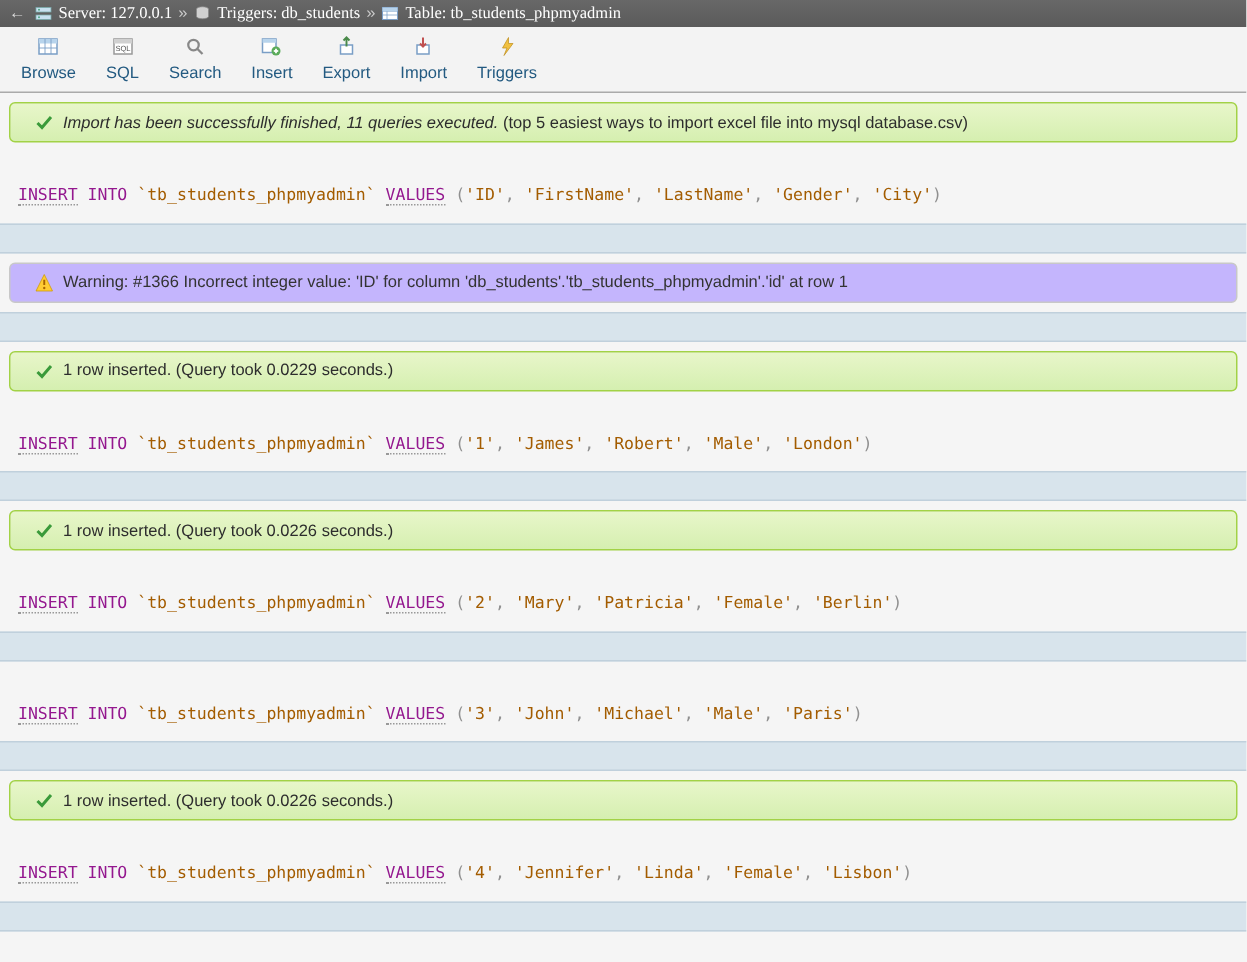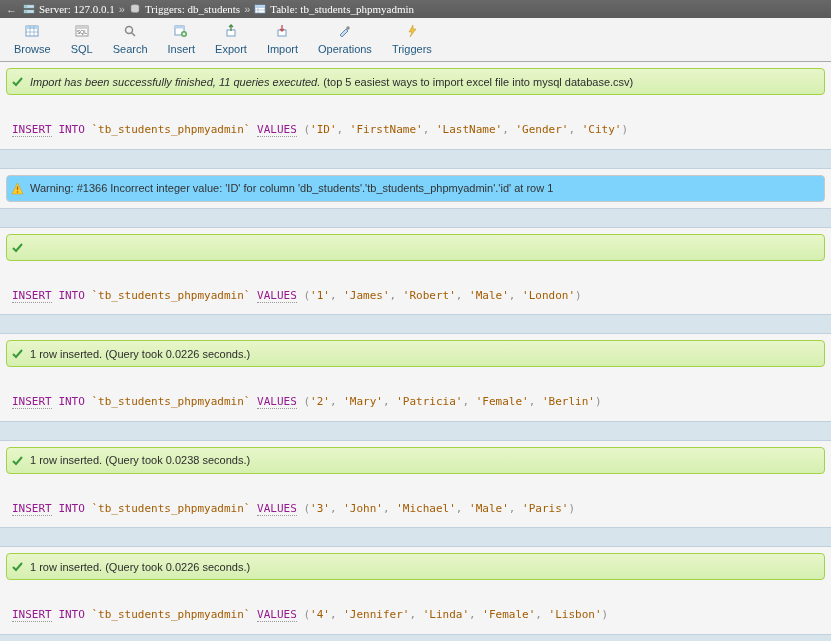--- a/index.html
+++ b/index.html
@@ -42,33 +42,33 @@
   flex-direction: column;
 }
 .tab-icon { display: inline-flex; }
 
 .content { padding: 0; }
 
 .msg-box {
   margin: 6px 6px;
   border: 1px solid;
   border-radius: 4px;
-  padding: 6px 4px;
+  padding: 6px 16px;
   display: flex;
   align-items: center;
   gap: 6px;
   font-size: 11px;
 }
 .msg-success {
   background: linear-gradient(to bottom, #e8f6ca, #d5efb0);
   border-color: #a2d246;
   color: #2d2d2d;
 }
 .msg-warning {
-  background: #7dd3fc;
+  background: #c4b5fd;
   border-color: #c8c8c8;
   color: #333;
 }
 .msg-box .ic { flex-shrink: 0; }
 
 .import-msg em { font-style: italic; }
 
 .sql-block {
   font-family: Consolas, monospace;
   font-size: 11px;
@@ -184,29 +184,20 @@
         <svg width="14" height="14" viewBox="0 0 14 14">
           <rect x="3" y="6" width="8" height="6" fill="#fff" stroke="#7a9ec6"></rect>
           <path d="M7 1 v6 M5 5 l2 2 2-2" stroke="#c05050" stroke-width="1.3" fill="none"></path>
         </svg>
       </span>
       <span>Import</span>
     </div>
     <div class="tab">
       <span class="tab-icon">
         <svg width="14" height="14" viewBox="0 0 14 14">
-          <path d="M2 11 l6-6 2 2 -6 6 z" fill="#c8dcec" stroke="#6a8ab0"></path>
-          <circle cx="10" cy="4" r="1.7" fill="#888"></circle>
-        </svg>
-      </span>
-      <span>Operations</span>
-    </div>
-    <div class="tab">
-      <span class="tab-icon">
-        <svg width="14" height="14" viewBox="0 0 14 14">
           <path d="M8 1 L4 8 h3 l-2 5 6-8 h-3 z" fill="#f0c040" stroke="#c09020" stroke-width="0.5"></path>
         </svg>
       </span>
       <span>Triggers</span>
     </div>
   </div>
 
 <div class="content" id="content-area">
     <div class="msg-box msg-success import-msg">
       <span class="ic">
@@ -228,41 +219,34 @@
       </span>
       <span>Warning: #1366 Incorrect integer value: 'ID' for column 'db_students'.'tb_students_phpmyadmin'.'id' at row 1</span>
     </div>
     <div class="gap"></div>
     <div class="msg-box msg-success">
       <span class="ic">
         <svg width="13" height="13" viewBox="0 0 13 13">
           <path d="M2 7 l3 3 6-7" stroke="#3a9a3a" stroke-width="2" fill="none"></path>
         </svg>
       </span>
+      <span>1 row inserted. (Query took 0.0229 seconds.)</span>
     </div>
     <div class="sql-block"><span class="kw-insert">INSERT</span> <span class="kw-into">INTO</span> <span class="tbl-name">`tb_students_phpmyadmin`</span> <span class="kw-values">VALUES</span> <span class="paren">(</span><span class="val-str">'1'</span><span class="comma">, </span><span class="val-str">'James'</span><span class="comma">, </span><span class="val-str">'Robert'</span><span class="comma">, </span><span class="val-str">'Male'</span><span class="comma">, </span><span class="val-str">'London'</span><span class="paren">)</span></div>
     <div class="gap"></div>
     <div class="msg-box msg-success">
       <span class="ic">
         <svg width="13" height="13" viewBox="0 0 13 13">
           <path d="M2 7 l3 3 6-7" stroke="#3a9a3a" stroke-width="2" fill="none"></path>
         </svg>
       </span>
       <span>1 row inserted. (Query took 0.0226 seconds.)</span>
     </div>
     <div class="sql-block"><span class="kw-insert">INSERT</span> <span class="kw-into">INTO</span> <span class="tbl-name">`tb_students_phpmyadmin`</span> <span class="kw-values">VALUES</span> <span class="paren">(</span><span class="val-str">'2'</span><span class="comma">, </span><span class="val-str">'Mary'</span><span class="comma">, </span><span class="val-str">'Patricia'</span><span class="comma">, </span><span class="val-str">'Female'</span><span class="comma">, </span><span class="val-str">'Berlin'</span><span class="paren">)</span></div>
     <div class="gap"></div>
-    <div class="msg-box msg-success">
-      <span class="ic">
-        <svg width="13" height="13" viewBox="0 0 13 13">
-          <path d="M2 7 l3 3 6-7" stroke="#3a9a3a" stroke-width="2" fill="none"></path>
-        </svg>
-      </span>
-      <span>1 row inserted. (Query took 0.0238 seconds.)</span>
-    </div>
     <div class="sql-block"><span class="kw-insert">INSERT</span> <span class="kw-into">INTO</span> <span class="tbl-name">`tb_students_phpmyadmin`</span> <span class="kw-values">VALUES</span> <span class="paren">(</span><span class="val-str">'3'</span><span class="comma">, </span><span class="val-str">'John'</span><span class="comma">, </span><span class="val-str">'Michael'</span><span class="comma">, </span><span class="val-str">'Male'</span><span class="comma">, </span><span class="val-str">'Paris'</span><span class="paren">)</span></div>
     <div class="gap"></div>
     <div class="msg-box msg-success">
       <span class="ic">
         <svg width="13" height="13" viewBox="0 0 13 13">
           <path d="M2 7 l3 3 6-7" stroke="#3a9a3a" stroke-width="2" fill="none"></path>
         </svg>
       </span>
       <span>1 row inserted. (Query took 0.0226 seconds.)</span>
     </div>

